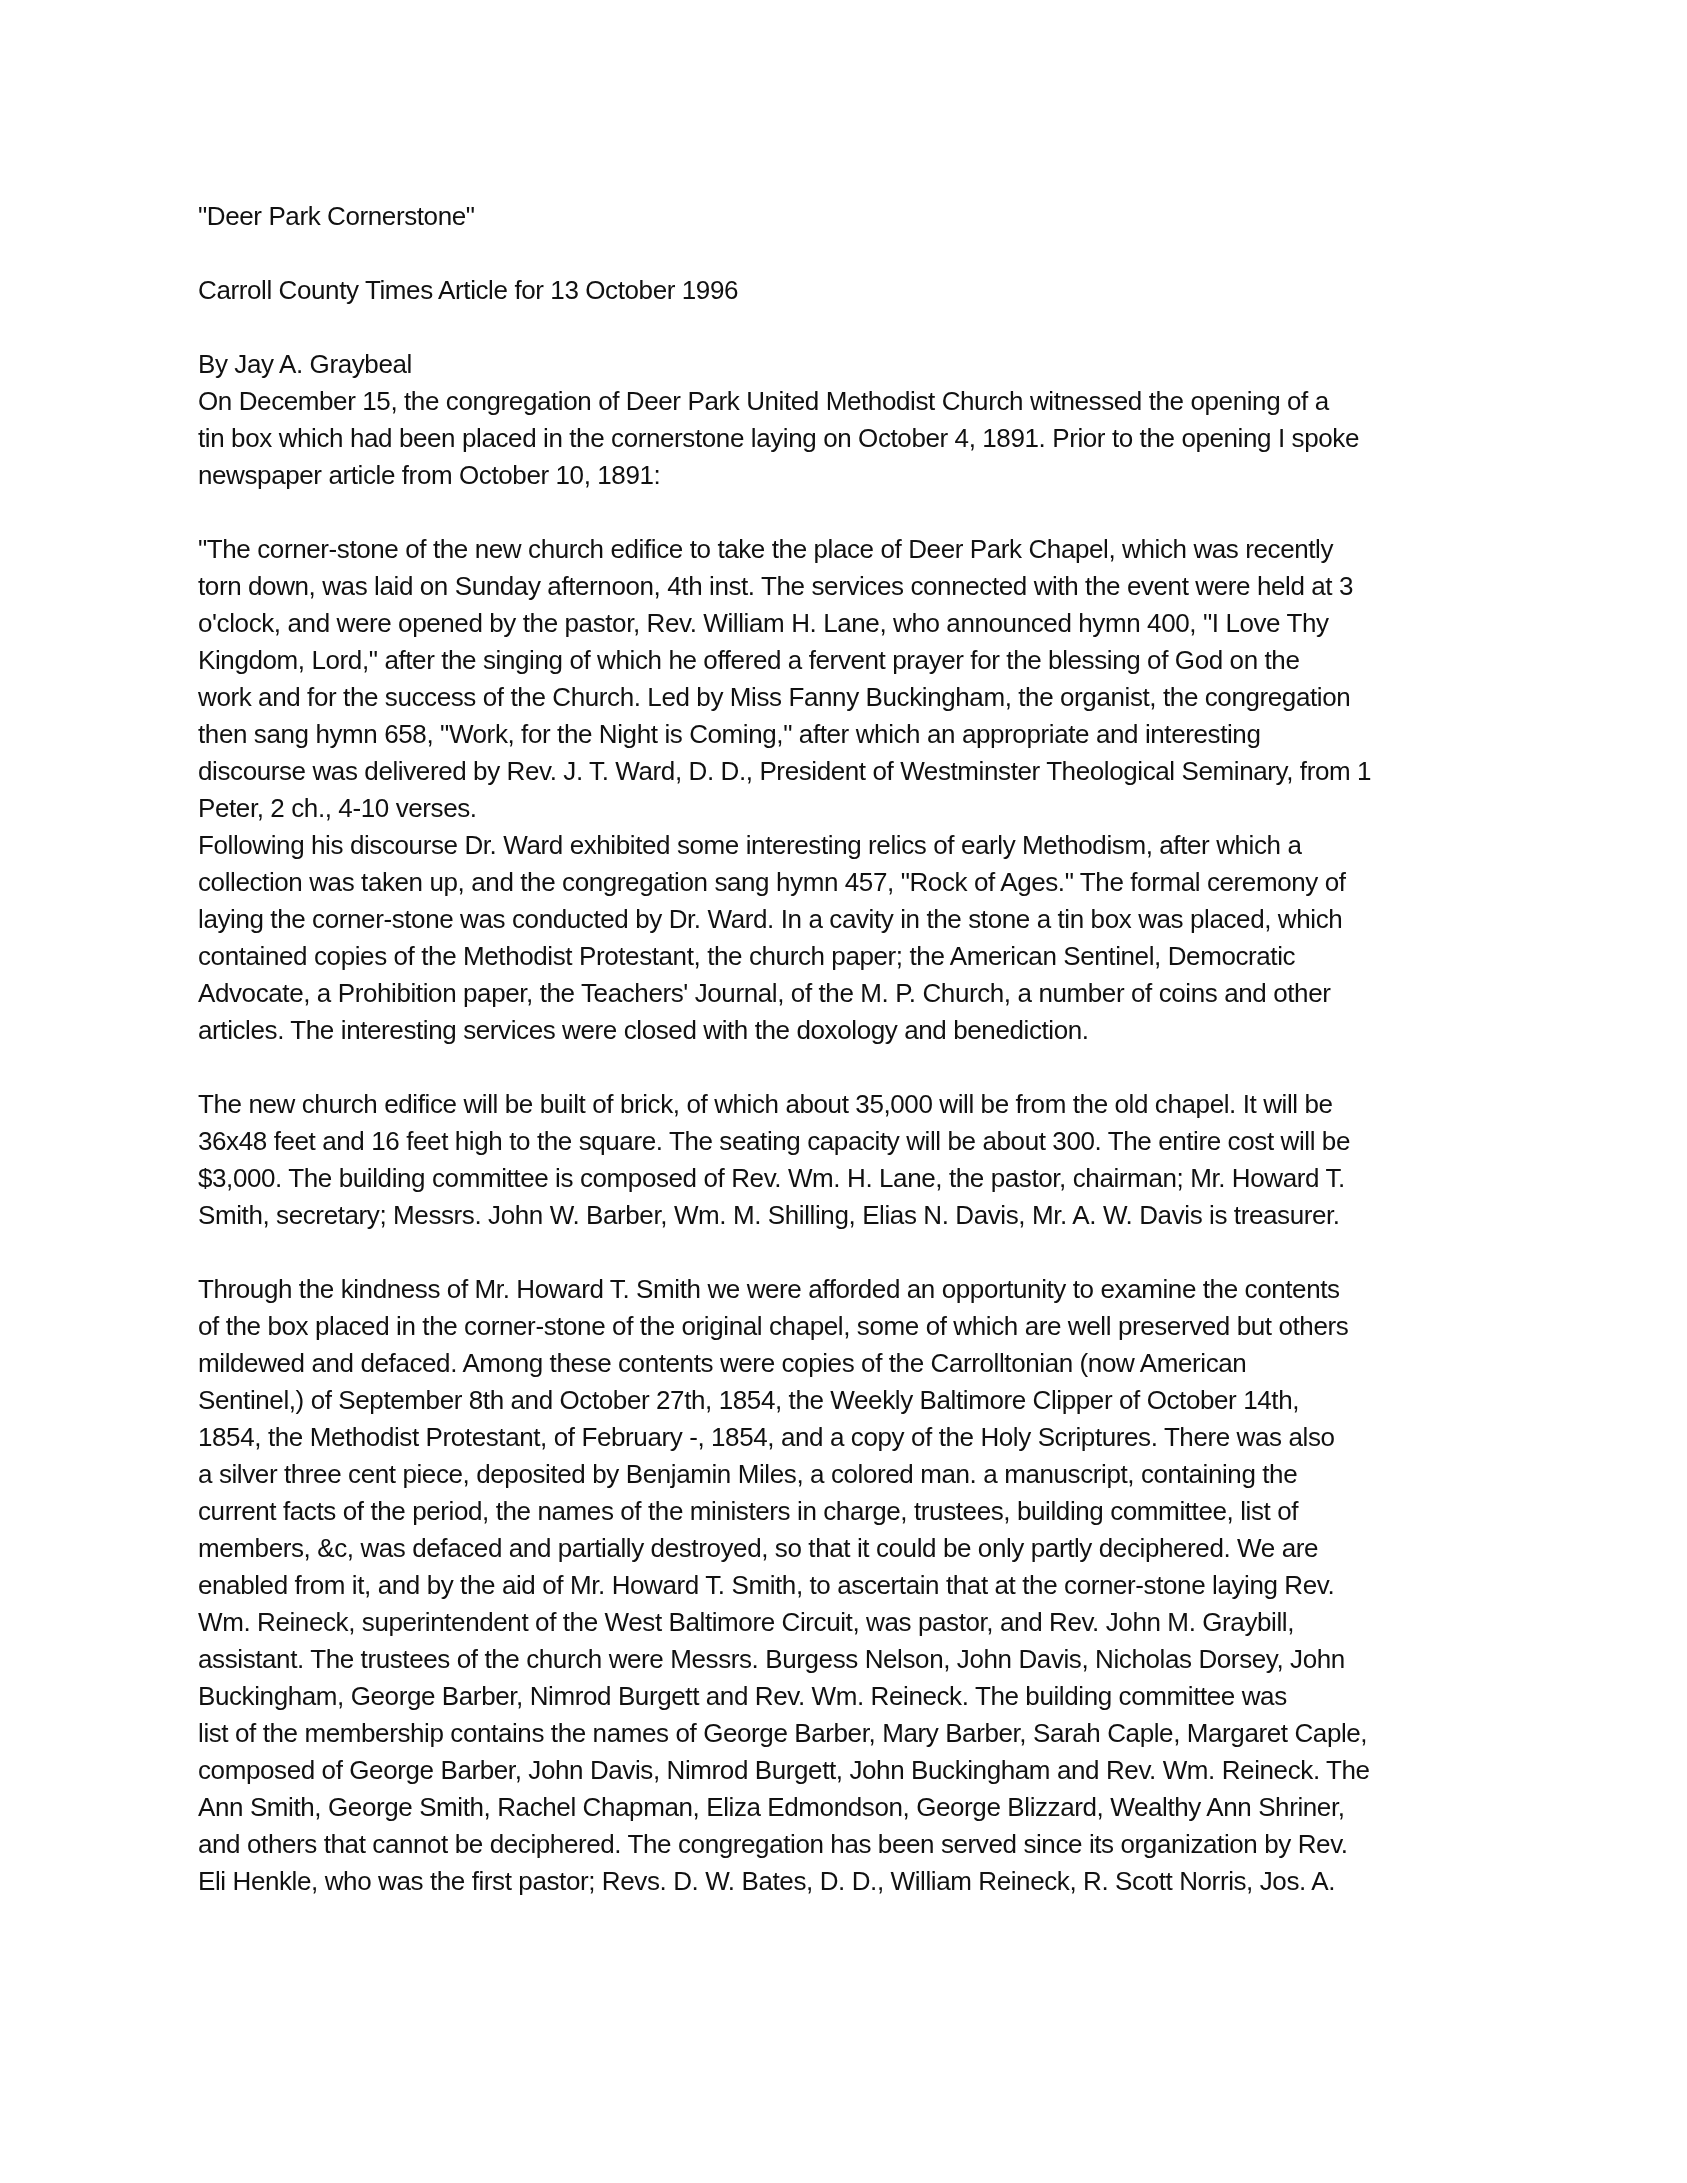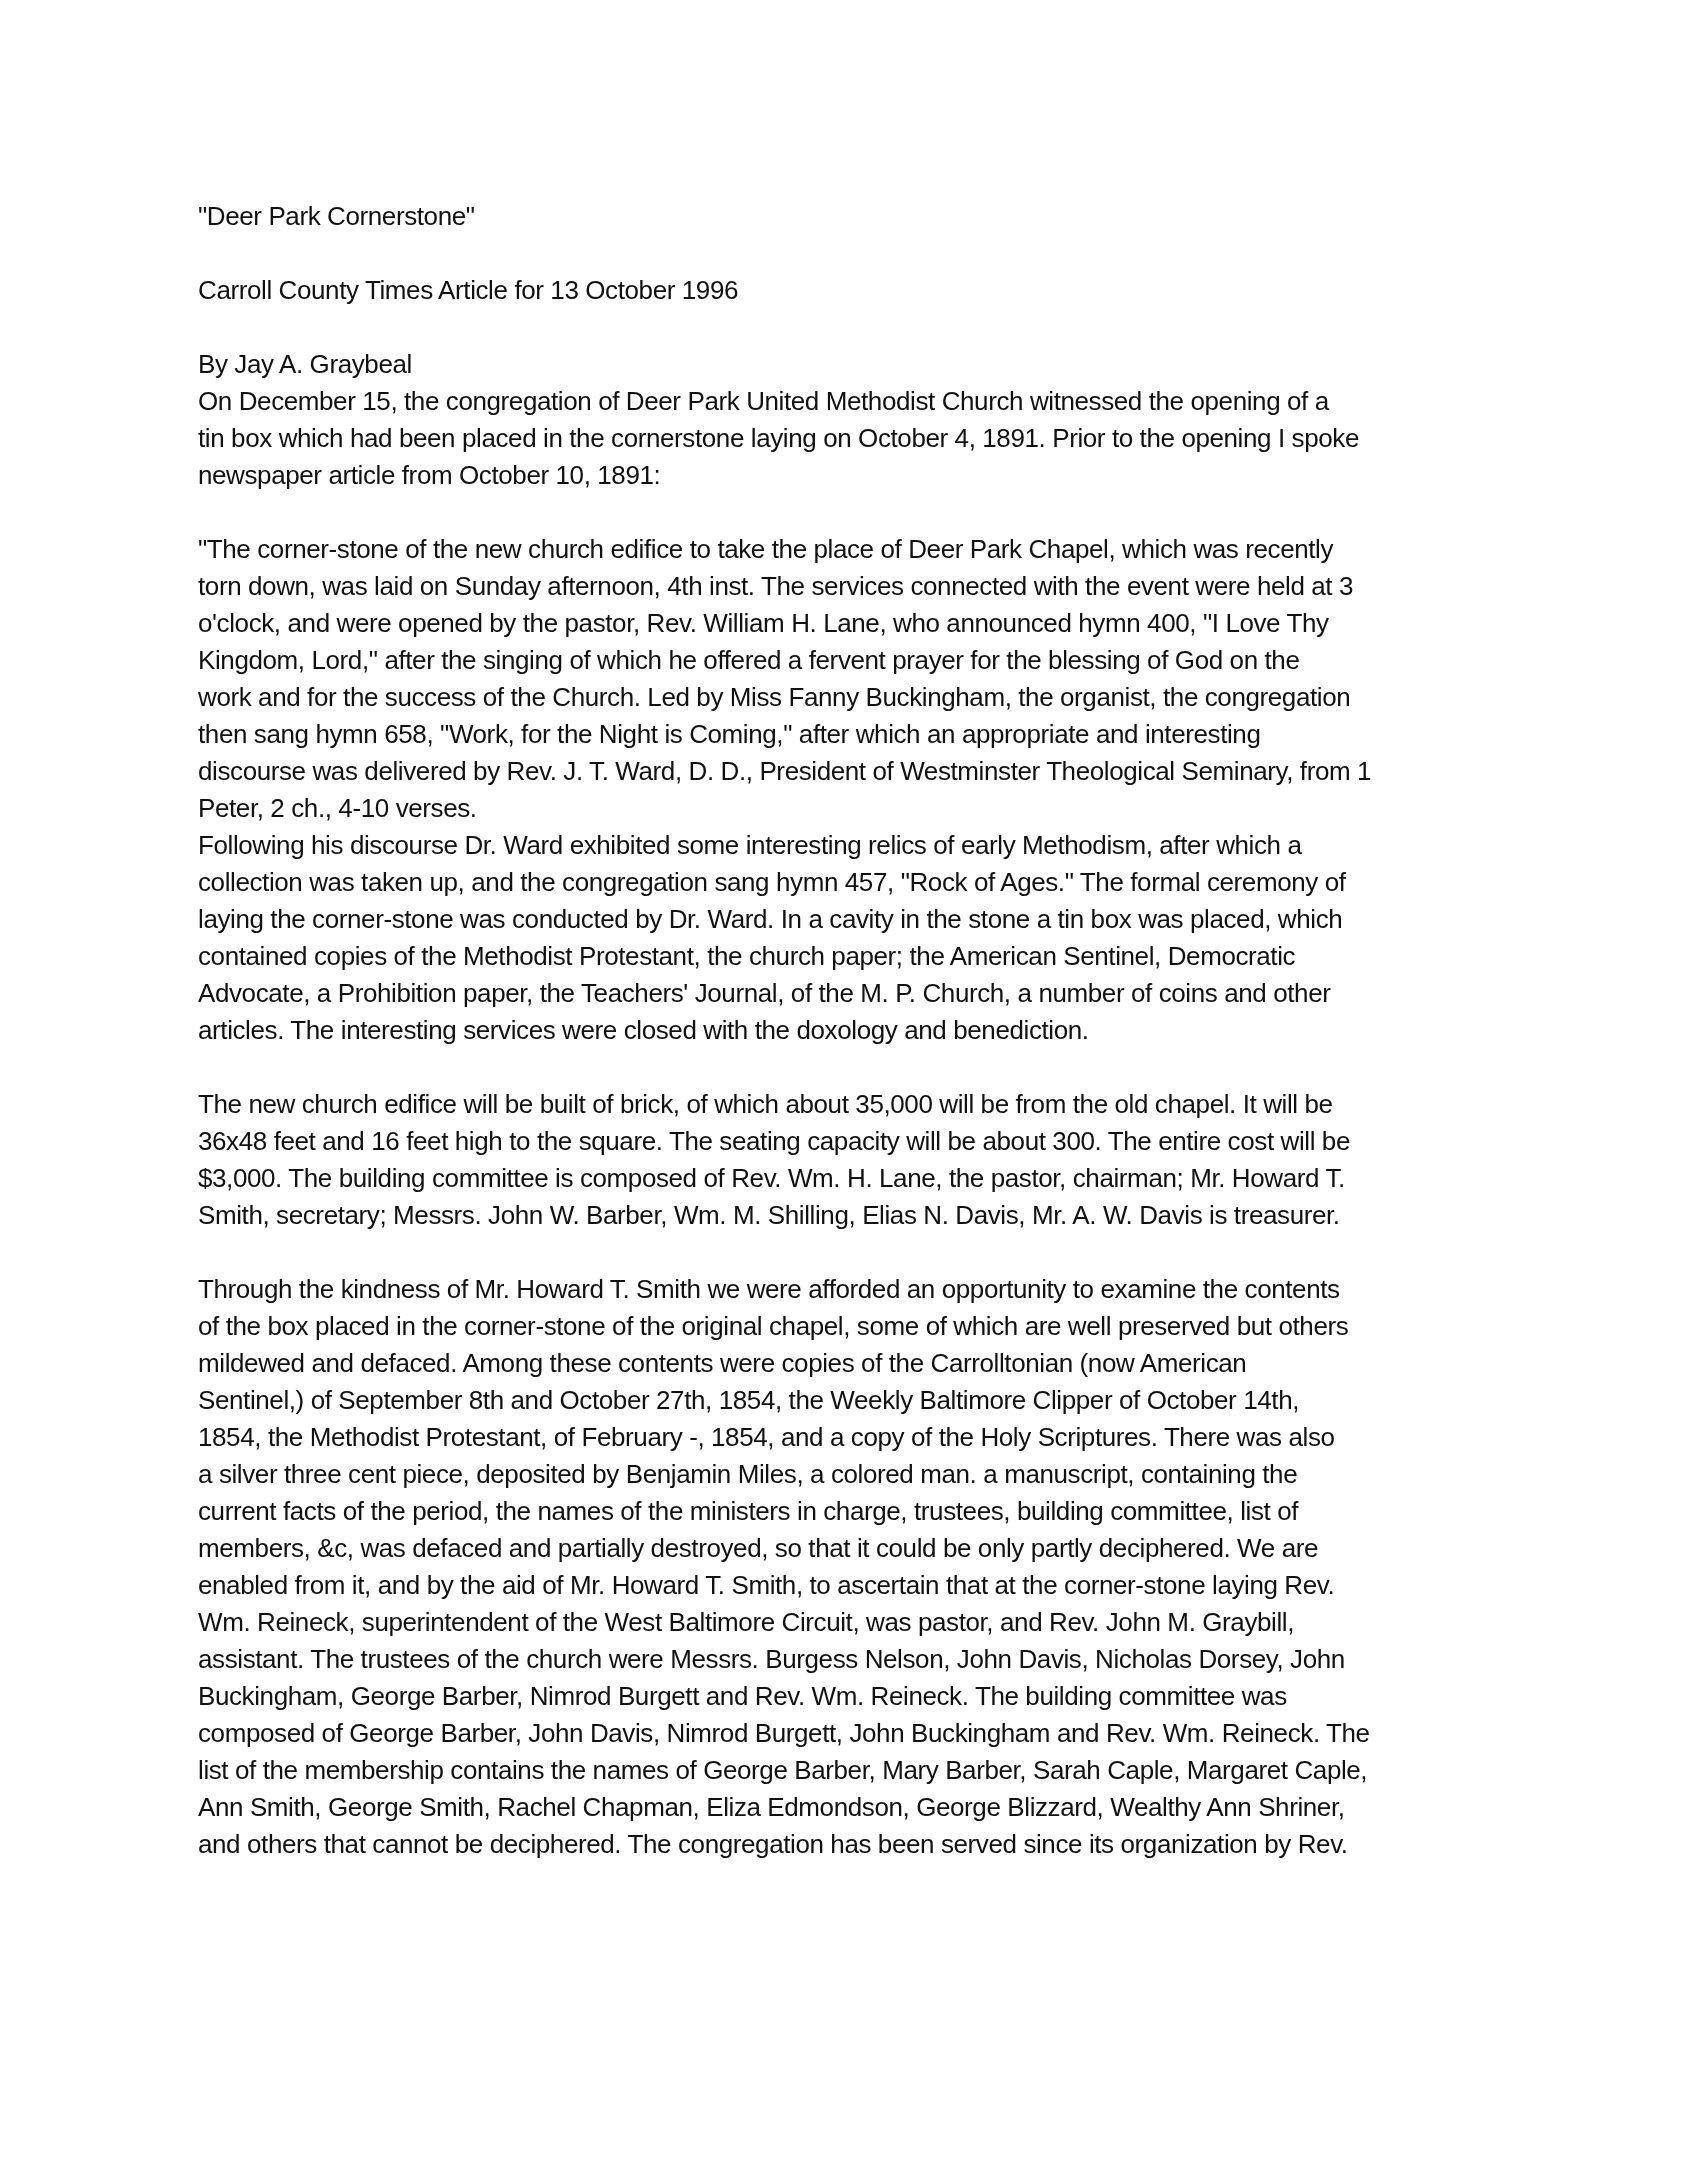--- a/index.html
+++ b/index.html
@@ -66,19 +66,20 @@
     <span class="line">mildewed and defaced. Among these contents were copies of the Carrolltonian (now American</span>
     <span class="line">Sentinel,) of September 8th and October 27th, 1854, the Weekly Baltimore Clipper of October 14th,</span>
     <span class="line">1854, the Methodist Protestant, of February -, 1854, and a copy of the Holy Scriptures. There was also</span>
     <span class="line">a silver three cent piece, deposited by Benjamin Miles, a colored man. a manuscript, containing the</span>
     <span class="line">current facts of the period, the names of the ministers in charge, trustees, building committee, list of</span>
     <span class="line">members, &amp;c, was defaced and partially destroyed, so that it could be only partly deciphered. We are</span>
     <span class="line">enabled from it, and by the aid of Mr. Howard T. Smith, to ascertain that at the corner-stone laying Rev.</span>
     <span class="line">Wm. Reineck, superintendent of the West Baltimore Circuit, was pastor, and Rev. John M. Graybill,</span>
     <span class="line">assistant. The trustees of the church were Messrs. Burgess Nelson, John Davis, Nicholas Dorsey, John</span>
     <span class="line">Buckingham, George Barber, Nimrod Burgett and Rev. Wm. Reineck. The building committee was</span>
+    <span class="line">list of the membership contains the names of George Barber, Mary Barber, Sarah Caple, Margaret Caple,</span>
     <span class="line">composed of George Barber, John Davis, Nimrod Burgett, John Buckingham and Rev. Wm. Reineck. The</span>
-    <span class="line">list of the membership contains the names of George Barber, Mary Barber, Sarah Caple, Margaret Caple,</span>
     <span class="line">Ann Smith, George Smith, Rachel Chapman, Eliza Edmondson, George Blizzard, Wealthy Ann Shriner,</span>
     <span class="line">and others that cannot be deciphered. The congregation has been served since its organization by Rev.</span>
+    <span class="line">Eli Henkle, who was the first pastor; Revs. D. W. Bates, D. D., William Reineck, R. Scott Norris, Jos. A.</span>
   </div>
 </div>
 
 
 </body></html>

